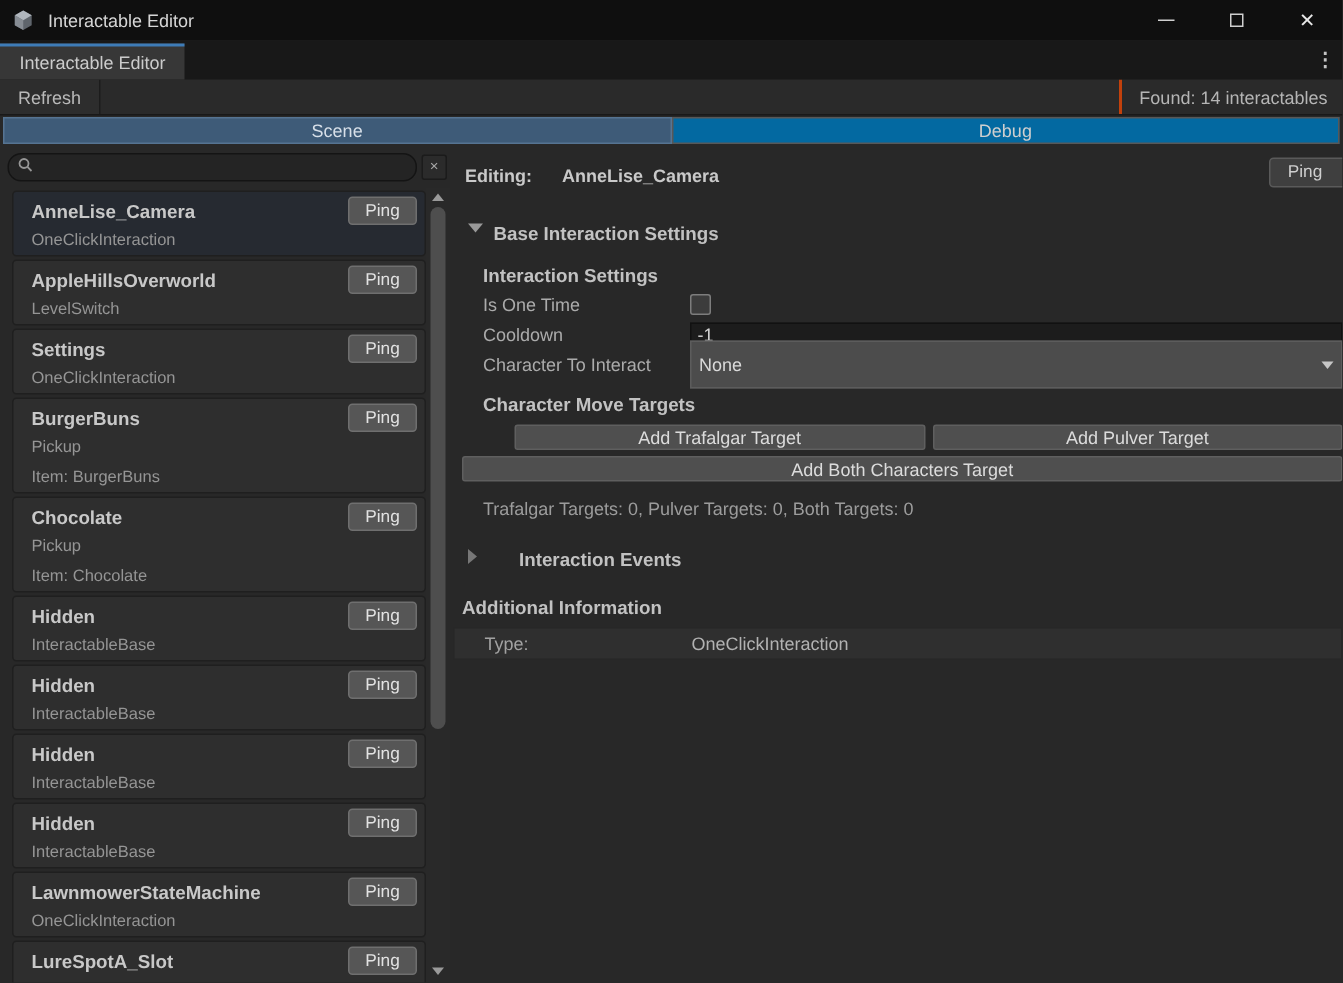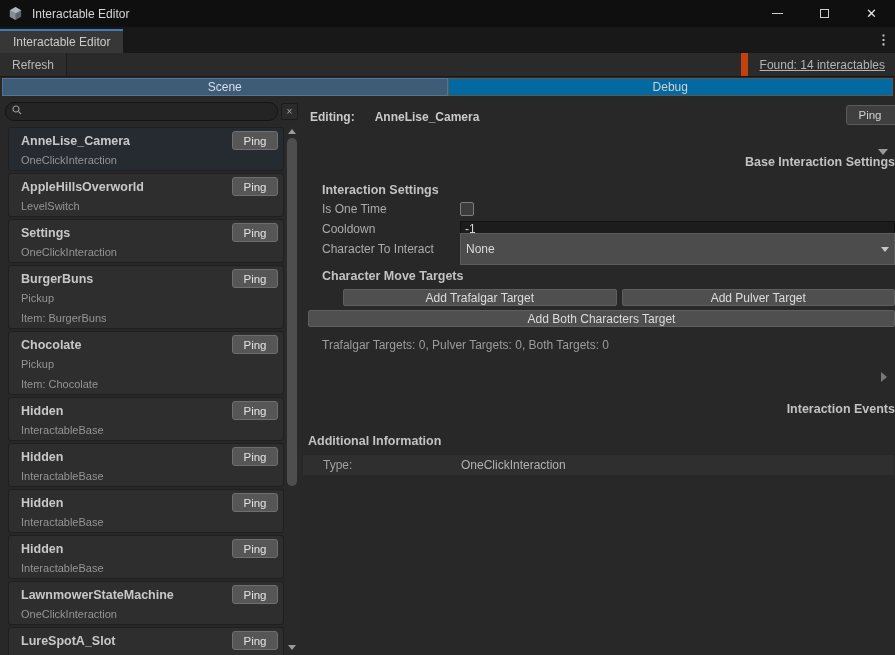--- a/index.html
+++ b/index.html
@@ -20,21 +20,21 @@
   .glyph-min { width:11px; height:1px; background:#cfcfcf; }
   .glyph-max { width:9px; height:9px; border:1.5px solid #cfcfcf; background:transparent; }
   .glyph-close { color:#e8e8e8; font-size:13px; line-height:13px; }
   
   .doc-tabbar { height:26px; background:#181818; display:flex; align-items:flex-end; position:relative; }
   .doc-tab { height:24px; background:#373737; border-top:2px solid var(--accent,#3e7cb8); padding:0 13px; display:flex; align-items:center; color:#cbcbcb; }
   .kebab { position:absolute; right:5px; top:5px; color:#c4c4c4; font-size:13px; font-weight:bold; background:none; border:none; }
   
   .toolbar { height:24px; background:#2a2a2a; border-bottom:1px solid #191919; display:flex; align-items:center; }
   .refresh-btn { padding:0 12px; height:100%; display:flex; align-items:center; border-right:1px solid #1c1c1c; color:#b9b9b9; background:#2d2d2d; border-top:none; border-left:none; border-bottom:none; font-size:12px; }
-  .found { margin-left:auto; border-left:7px solid #c2410c; height:100%; display:flex; align-items:center; padding:0 10px 0 12px; color:#b5b5b5;text-decoration:underline; }
+  .found { margin-left:auto; border-left:2px solid #c2410c; height:100%; display:flex; align-items:center; padding:0 10px 0 12px; color:#b5b5b5; }
   
   .view-tabs { height:20px; display:flex; gap:0; padding:1px 2px; }
   .view-tab { flex:1; display:flex; align-items:center; justify-content:center; font-size:12px; border:1px solid #585858; background:#0369a1; color:#cfcfcf; }
   .view-tab.active { background:var(--scene_tab,#3e5b78); border:1px solid #567492; color:#d7dfe8; }
   
   .content { display:flex; height:558px; }
   .left-panel { width:300px; display:flex; flex-direction:column; }
   .search-row { height:28px; display:flex; align-items:center; padding:0 2px 0 5px; gap:3px; }
   .search-field { flex:1; height:19px; background:#242424; border:1px solid #141414; border-radius:9px; display:flex; align-items:center; padding:0 6px; }
   .search-input { background:transparent; border:none; outline:none; color:#d0d0d0; font-family:"Liberation Sans",sans-serif; font-size:11px; flex:1; min-width:0; }
@@ -51,21 +51,21 @@
   .sb-up { width:0; height:0; border-left:4px solid transparent; border-right:4px solid transparent; border-bottom:5px solid #9a9a9a; margin:4px 0 4px; }
   .sb-track { flex:1; width:16px; position:relative; }
   .sb-thumb { position:absolute; top:0; left:3px; width:10px; height:348px; background:#4e4e4e; border-radius:5px; }
   .sb-down { width:0; height:0; border-left:4px solid transparent; border-right:4px solid transparent; border-top:5px solid #9a9a9a; margin:4px 0 5px; }
   
   .right-panel { flex:1; position:relative; padding-top:10px; overflow:hidden; }
   .edit-header { display:flex; align-items:center; margin-left:10px; height:20px; }
   .edit-label { font-weight:bold; color:#c9c9c9; }
   .edit-value { font-weight:bold; color:#c9c9c9; margin-left:20px; }
   .ping-top { position:absolute; top:8px; right:-5px; width:54px; height:20px; background:#3f3f3f; border:1px solid #5a5a5a; border-radius:3px; color:#cfcfcf; font-size:11.5px; display:flex; align-items:center; justify-content:center; padding-right:6px; }
-  .foldout { display:flex; align-items:flex-end; margin-left:12px; background:none; border:none; color:inherit;flex-direction:column; }
+  .foldout { display:flex; align-items:flex-start; margin-left:12px; background:none; border:none; color:inherit; }
   .tri-down { width:0; height:0; border-left:5px solid transparent; border-right:5px solid transparent; border-top:6px solid #999999; margin-right:7px; }
   .tri-right { width:0; height:0; border-top:5px solid transparent; border-bottom:5px solid transparent; border-left:6px solid #777777; margin-right:8px; }
   .foldout-label { font-weight:bold; color:#c2c2c2; font-size:12.5px; }
   .fold-base { margin-top:22px; }
   .fold-events { margin-top:20px;gap:20px; }
   .section { margin-left:22px; }
   .section-h { font-weight:bold; color:#c2c2c2; font-size:12.5px; margin-top:14px; margin-bottom:2px; }
   .prop-row { display:flex; align-items:center; height:20px; }
   .prop-label { width:138px; color:#ababab; flex:none; }
   .checkbox { width:14px; height:14px; background:#3c3c3c; border:1px solid #7d7d7d; border-radius:2px; }

